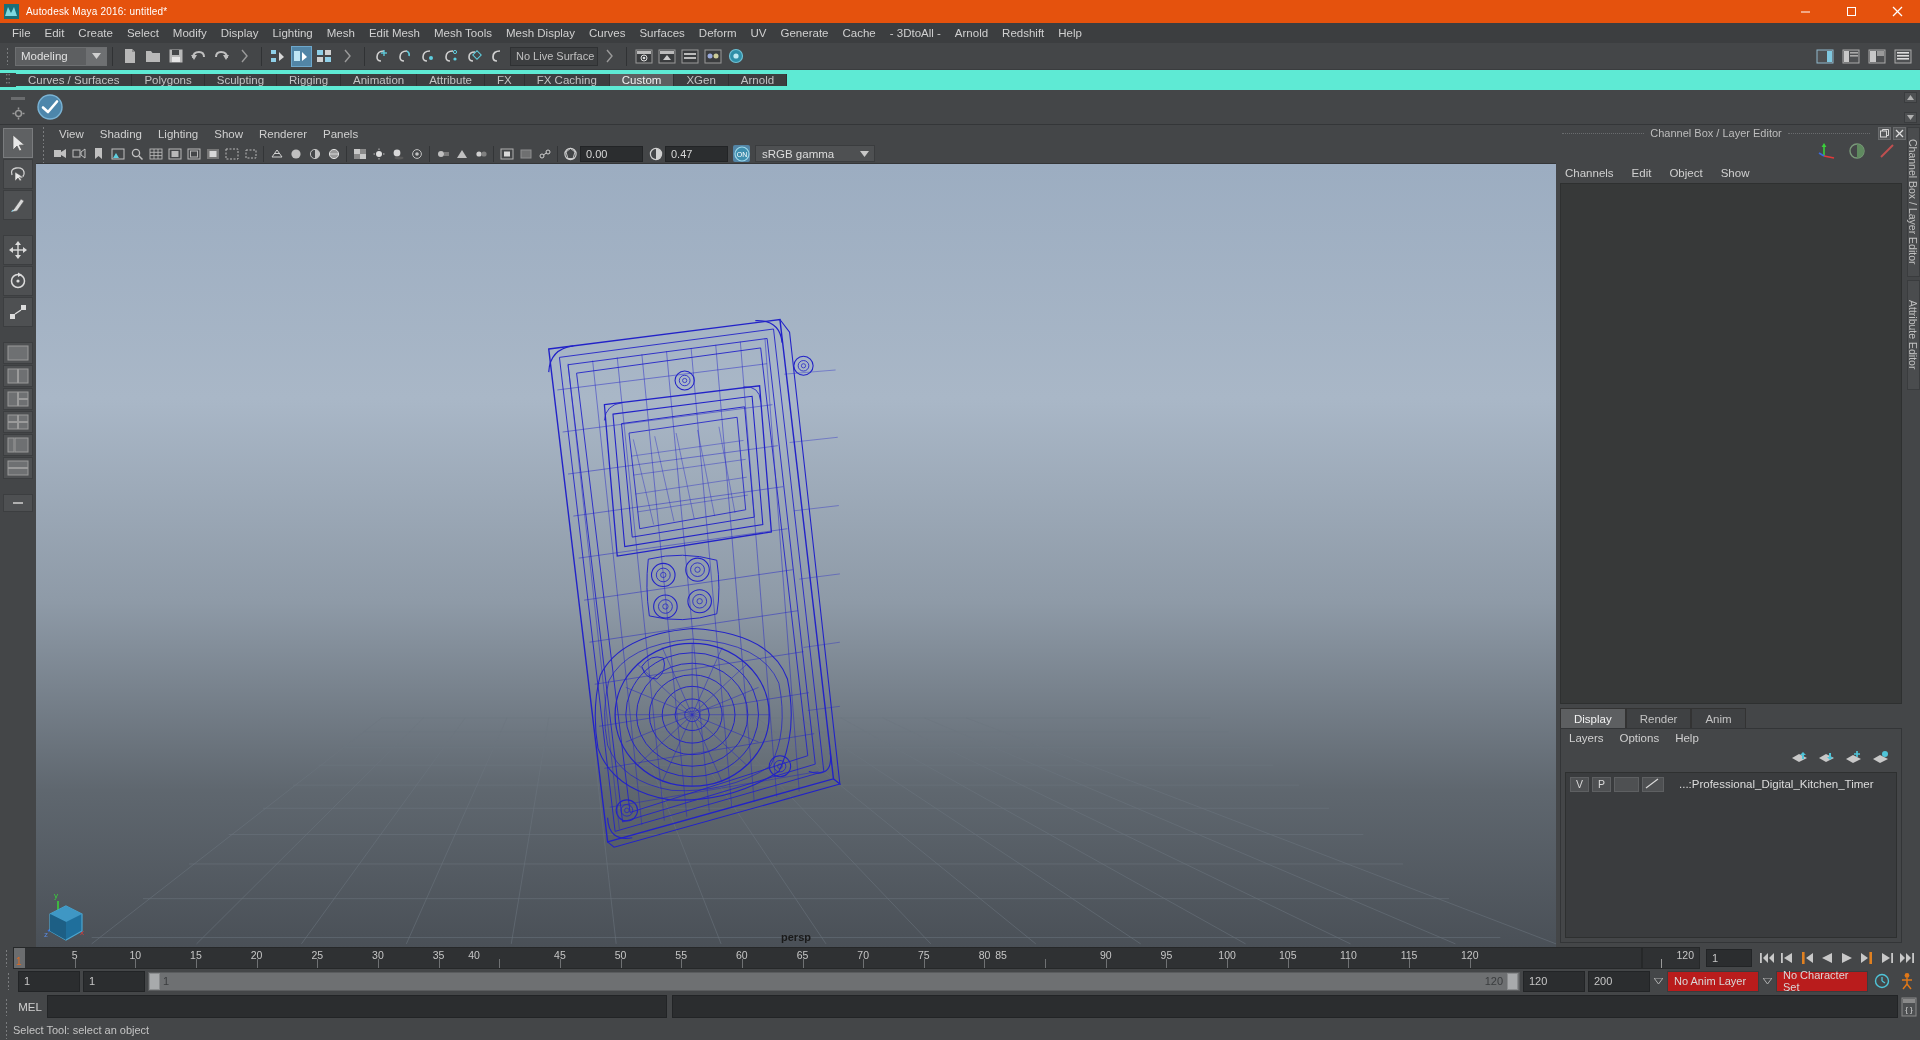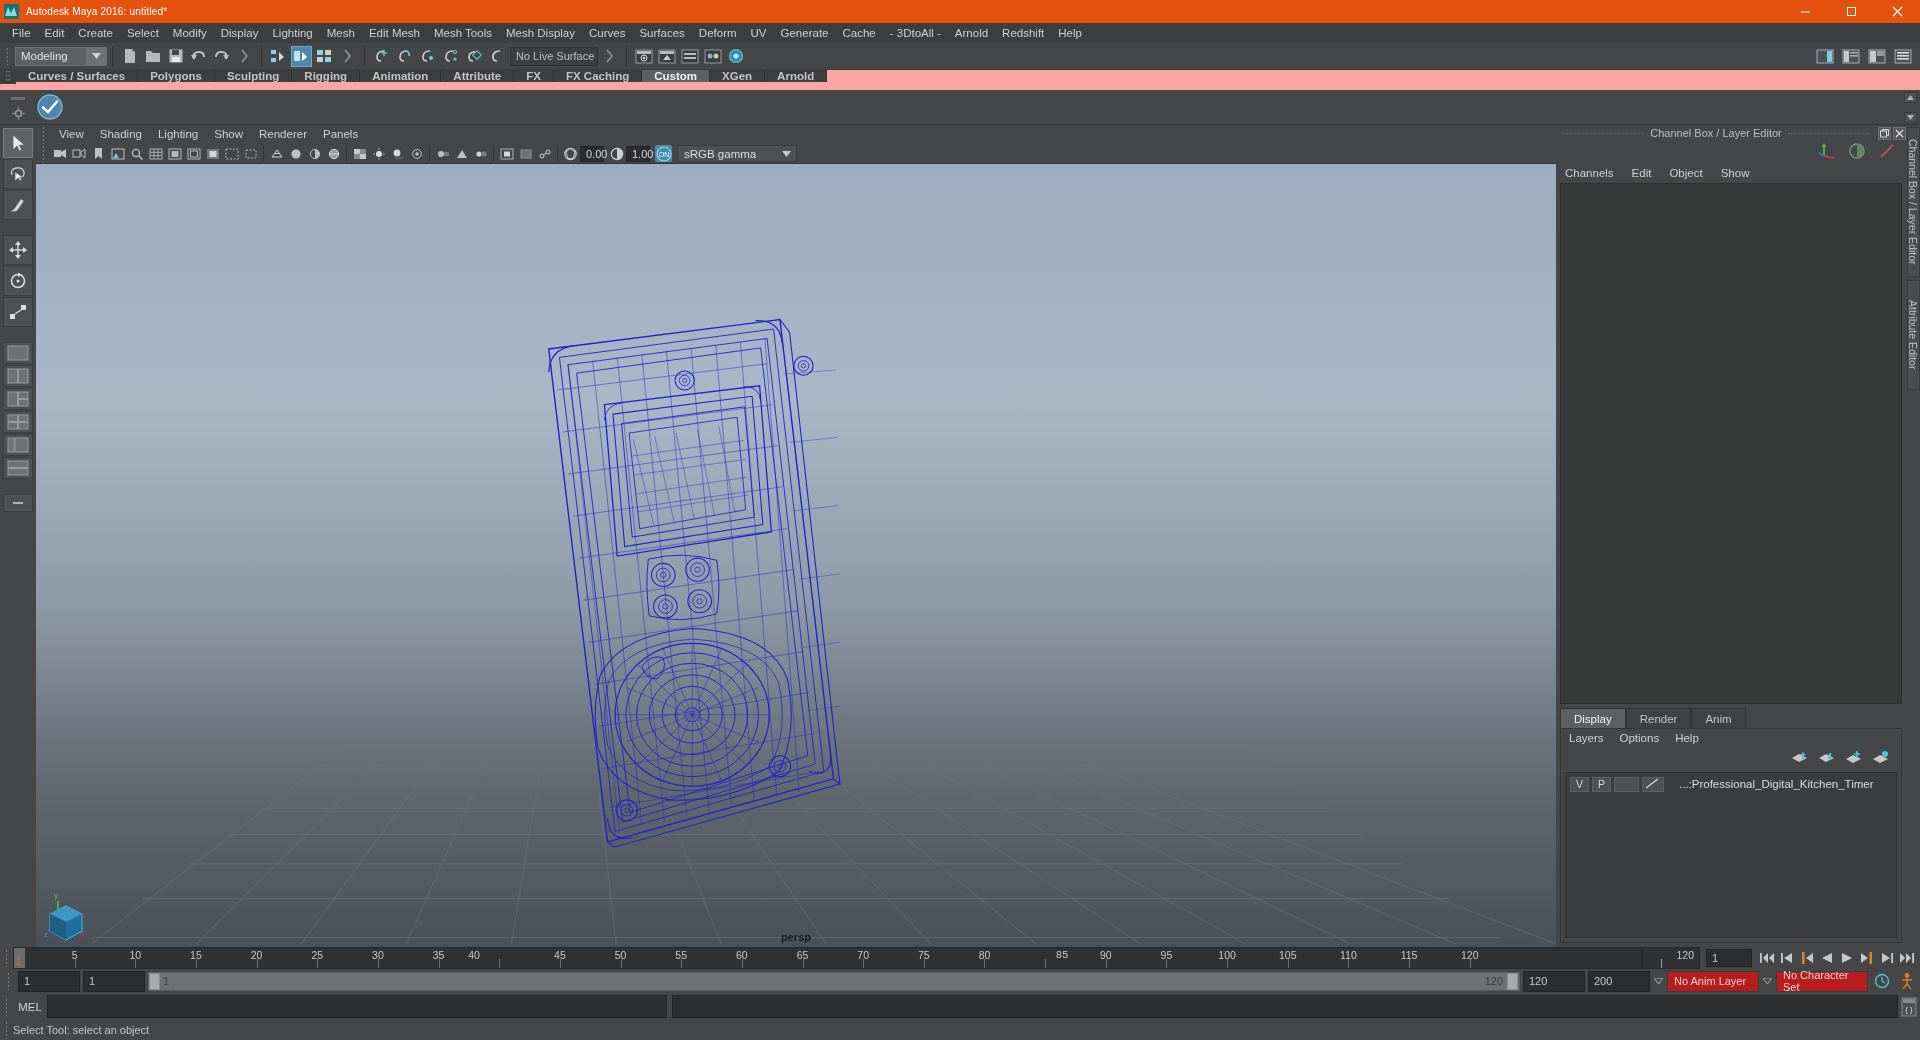--- a/index.html
+++ b/index.html
@@ -50,21 +50,21 @@
   .mode-arrow { position:absolute; right:0; top:0; width:20px; height:17px; background:#6e7072;
     display:flex; align-items:center; justify-content:center; }
   .sep { width:1px; height:19px; background:#303234; margin:0 5px; }
   .tool-btn { width:21px; height:21px; display:flex; align-items:center; justify-content:center; margin:0 1px; }
   .tool-btn.active { background:#5285a6; border:1px solid #6ea8cc; }
   .live-surface { width:88px; height:19px; background:#3c3e40; border:1px solid #2f3133;
     font-size:11px; color:#c0c0c0; display:flex; align-items:center; padding-left:5px; margin-left:2px;}
   .sb-right { position:absolute; right:6px; display:flex; align-items:center; gap:3px; }
 
   
-  .shelf-tabs { height:20px; background:#fca5a5; display:flex; align-items:flex-start; flex:0 0 20px;font-weight:bold; }
+  .shelf-tabs { height:20px; background:#5eead4; display:flex; align-items:center; flex:0 0 20px; }
   .shelf-grip { width:16px; background:#3c3e40; display:flex; align-items:center; justify-content:center;}
   .shelf-tab { padding:0 12px; display:flex; align-items:center; font-size:11.5px; color:#c3c3c3;
     border-right:1px solid #2f3133; background:#3c3e40; }
   .shelf-tab.active { background:#5d5f61; color:#f0f0f0; }
 
   
   .shelf-bar { height:35px; background:#444648; display:flex; align-items:center; flex:0 0 35px;
     border-bottom:1px solid #343638; position:relative; }
   .shelf-left { width:36px; height:35px; display:flex; flex-direction:column; align-items:center; justify-content:space-around; }
   .shelf-icon-btn { width:28px; height:28px; border-radius:50%; display:flex; align-items:center; justify-content:center; }
@@ -86,21 +86,21 @@
 
   
   .viewcol { flex:1 1 auto; display:flex; flex-direction:column; min-width:0; }
   .vp-menubar { height:19px; background:#444648; display:flex; align-items:center; flex:0 0 19px; }
   .vp-menu { padding:0 8px; font-size:11.5px; color:#d0d0d0; height:19px; line-height:19px;}
   .vp-toolbar { height:20px; background:#444648; display:flex; align-items:center; flex:0 0 20px; gap:0px;
     border-bottom:1px solid #343638; }
   .vp-btn { width:17px; height:17px; display:flex; align-items:center; justify-content:center; margin:0 1px;}
   .vp-btn.on { background:#5285a6; border-radius:2px;}
   .vp-sep { width:1px; height:16px; background:#333537; margin:0 3px; }
-  .num-field { width:24px; height:16px; background:#2b2d2f; border:1px solid #222426;
+  .num-field { width:63px; height:16px; background:#2b2d2f; border:1px solid #222426;
     color:#d8d8d8; font-size:11px; display:flex; align-items:center; padding-left:5px; }
   .gamma-box { width:120px; height:17px; background:#4e5052; border:1px solid #3a3c3e;
     font-size:11.5px; color:#dcdcdc; display:flex; align-items:center; padding-left:6px; position:relative;}
   .gamma-arrow { position:absolute; right:1px; top:1px; width:18px; height:13px; display:flex;
     align-items:center; justify-content:center; }
 
   
   .viewport { flex:1 1 auto; position:relative; overflow:hidden;
      background: linear-gradient(180deg, #9aabbf 0%, #a8b6c6 28%, #8e9aa6 55%, #5e666e 80%, #4b5158 100%); }
   .vp-label { position:absolute; left:50%; transform:translateX(-50%); bottom:4px;
@@ -796,21 +796,21 @@
         <div class="num-field">
           <span>0.00</span>
         </div>
         <div class="vp-btn" style="margin-left:4px">
           <svg width="14" height="14" viewBox="0 0 14 14">
               <circle cx="7" cy="7" r="5.6" fill="none" stroke="#d0d0d0" stroke-width="1.2"></circle>
               <path d="M7 1.4 A5.6 5.6 0 0 1 7 12.6 Z" fill="#d0d0d0"></path>
             </svg>
         </div>
         <div class="num-field">
-          <span>1.00</span>
+          <span>0.47</span>
         </div>
         <div class="vp-btn on" style="margin-left:5px">
           <svg width="16" height="16" viewBox="0 0 16 16">
               <circle cx="8" cy="8" r="7" fill="#3f8fae" stroke="#9cd8ea" stroke-width="1.2"></circle>
               <text x="8" y="11" font-size="7" fill="#ffffff" text-anchor="middle" font-family="Liberation Sans">ON</text>
             </svg>
         </div>
         <div class="gamma-box" style="margin-left:4px">
           <span>sRGB gamma</span>
           <div class="gamma-arrow">
@@ -1154,21 +1154,21 @@
         <div class="ts-num" style="left: 727.869px;">60</div>
         <div class="ts-tick" style="left: 788.525px;"></div>
         <div class="ts-num" style="left: 788.525px;">65</div>
         <div class="ts-tick" style="left: 849.18px;"></div>
         <div class="ts-num" style="left: 849.18px;">70</div>
         <div class="ts-tick" style="left: 909.836px;"></div>
         <div class="ts-num" style="left: 909.836px;">75</div>
         <div class="ts-tick" style="left: 970.492px;"></div>
         <div class="ts-num" style="left: 970.492px;">80</div>
         <div class="ts-tick" style="left: 1031.15px;"></div>
-        <div class="ts-num" style="left: 1048px; font-family: Liberation Mono, monospace;">85</div>
+        <div class="ts-num" style="left: 987px;">85</div>
         <div class="ts-tick" style="left: 1091.8px;"></div>
         <div class="ts-num" style="left: 1091.8px;">90</div>
         <div class="ts-tick" style="left: 1152.46px;"></div>
         <div class="ts-num" style="left: 1152.46px;">95</div>
         <div class="ts-tick" style="left: 1213.11px;"></div>
         <div class="ts-num" style="left: 1213.11px;">100</div>
         <div class="ts-tick" style="left: 1273.77px;"></div>
         <div class="ts-num" style="left: 1273.77px;">105</div>
         <div class="ts-tick" style="left: 1334.43px;"></div>
         <div class="ts-num" style="left: 1334.43px;">110</div>

